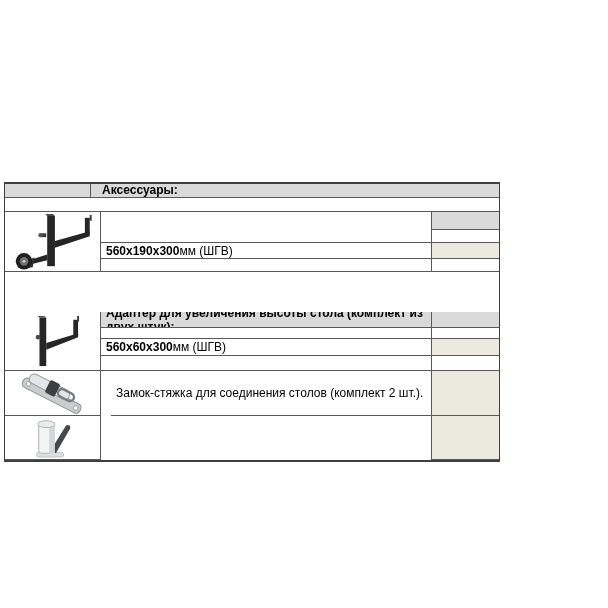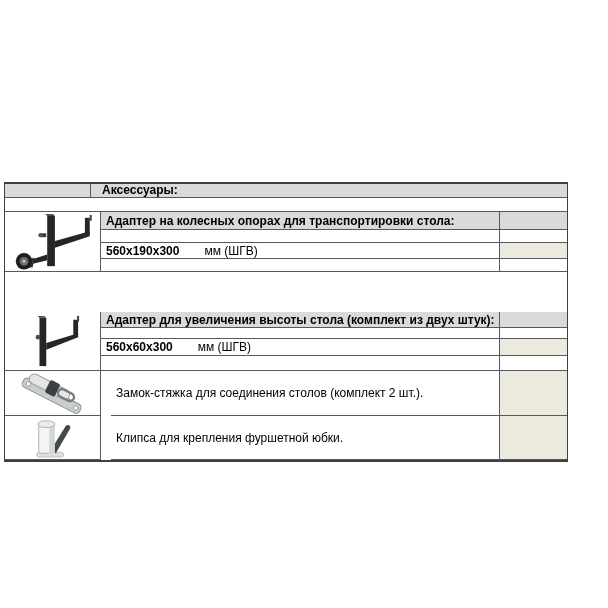--- a/index.html
+++ b/index.html
@@ -7,21 +7,21 @@
     width: 608px; height: 608px;
     background: var(--page-bg, #ffffff);
     font-family: "Liberation Sans", sans-serif;
     color: var(--text, #000000);
     position: relative;
     overflow: hidden;
   }
   .acc-table {
     position: absolute;
     left: 4px; top: 182px;
-    width: 564px;
+    width: 496px;
     border: 1px solid var(--border-dark, #3f3f3f);
     border-top-width: 2px;
     border-bottom-width: 2px;
     box-sizing: border-box;
     background: #ffffff;
   }
   .row-line { border-bottom: 1px solid var(--border, #585858); box-sizing: border-box; }
 
   
   .header-row {
@@ -60,21 +60,21 @@
   }
   .pcell {
     grid-column: 3;
     border-left: 1px solid var(--border, #585858);
     border-bottom: 1px solid var(--border, #585858);
     box-sizing: border-box;
   }
   .title-bg { background: var(--title-bg, #dadada); font-weight: bold; }
   .accent-bg { background: var(--accent-bg, #eceadf); }
   .bold { font-weight: bold; }
-  .dims { font-size: 12px; gap: 25px; }
+  .dims { font-size: 12px; }
   .desc { font-size: 12px; margin-left: 10px; }
   svg { display: block; }
 </style>
 </head>
 <body>
 
 <div class="acc-table">
 
   <div class="header-row row-line">
     <div class="header-spacer"></div>
@@ -91,23 +91,20 @@
         <polygon points="40,3 48,3 46,1 38,1" fill="#4c4c4c"></polygon>
         <polygon points="48,29 84,19 84,24 48,36" fill="#262626"></polygon>
         <rect x="79" y="5" width="5" height="17" fill="#262626"></rect>
         <rect x="84" y="2" width="2" height="6" fill="#3a3a3a"></rect>
         <polygon points="40,43 15,51 15,55 40,49" fill="#262626"></polygon>
         <polygon points="21,48 27,46 25,56 19,57" fill="#333333"></polygon>
         <circle cx="16" cy="50" r="8.5" fill="#1f1f1f"></circle>
         <circle cx="16" cy="50" r="4.5" fill="#6f6f6f"></circle>
         <circle cx="16" cy="50" r="1.5" fill="#cfcfcf"></circle>
       </svg>
-    </div>
-    <div class="tcell title-bg">
-      <span>Адаптер на колесных опорах для транспортировки стола:</span>
     </div>
     <div class="pcell title-bg"></div>
     <div class="tcell"></div>
     <div class="pcell"></div>
     <div class="tcell dims">
       <span class="bold">560x190x300</span>
         <span> мм (ШГВ)</span>
     </div>
     <div class="pcell accent-bg"></div>
     <div class="tcell"></div>
@@ -163,19 +160,16 @@
     <div class="img-cell">
       <svg width="58" height="42" viewBox="0 0 58 44">
         <rect x="12" y="37" width="28" height="5" rx="2" fill="#dcdedf" stroke="#b3b6b8" stroke-width="0.8"></rect>
         <polygon points="26,36 42,10 47,12 32,38" fill="#45494c"></polygon>
         <circle cx="44.5" cy="11" r="2.6" fill="#45494c"></circle>
         <rect x="14" y="7" width="13" height="31" rx="3" fill="#f3f4f4" stroke="#aeb1b3" stroke-width="1"></rect>
         <rect x="25" y="9" width="6" height="29" fill="#d4d7d8"></rect>
         <ellipse cx="22" cy="7.5" rx="9" ry="3.6" fill="#e9ebeb" stroke="#aeb1b3" stroke-width="1"></ellipse>
       </svg>
     </div>
-    <div class="tcell desc">
-      <span>Клипса для крепления фуршетной юбки.</span>
-    </div>
     <div class="pcell accent-bg"></div>
   </div>
 
 </div>
 
 </body></html>

